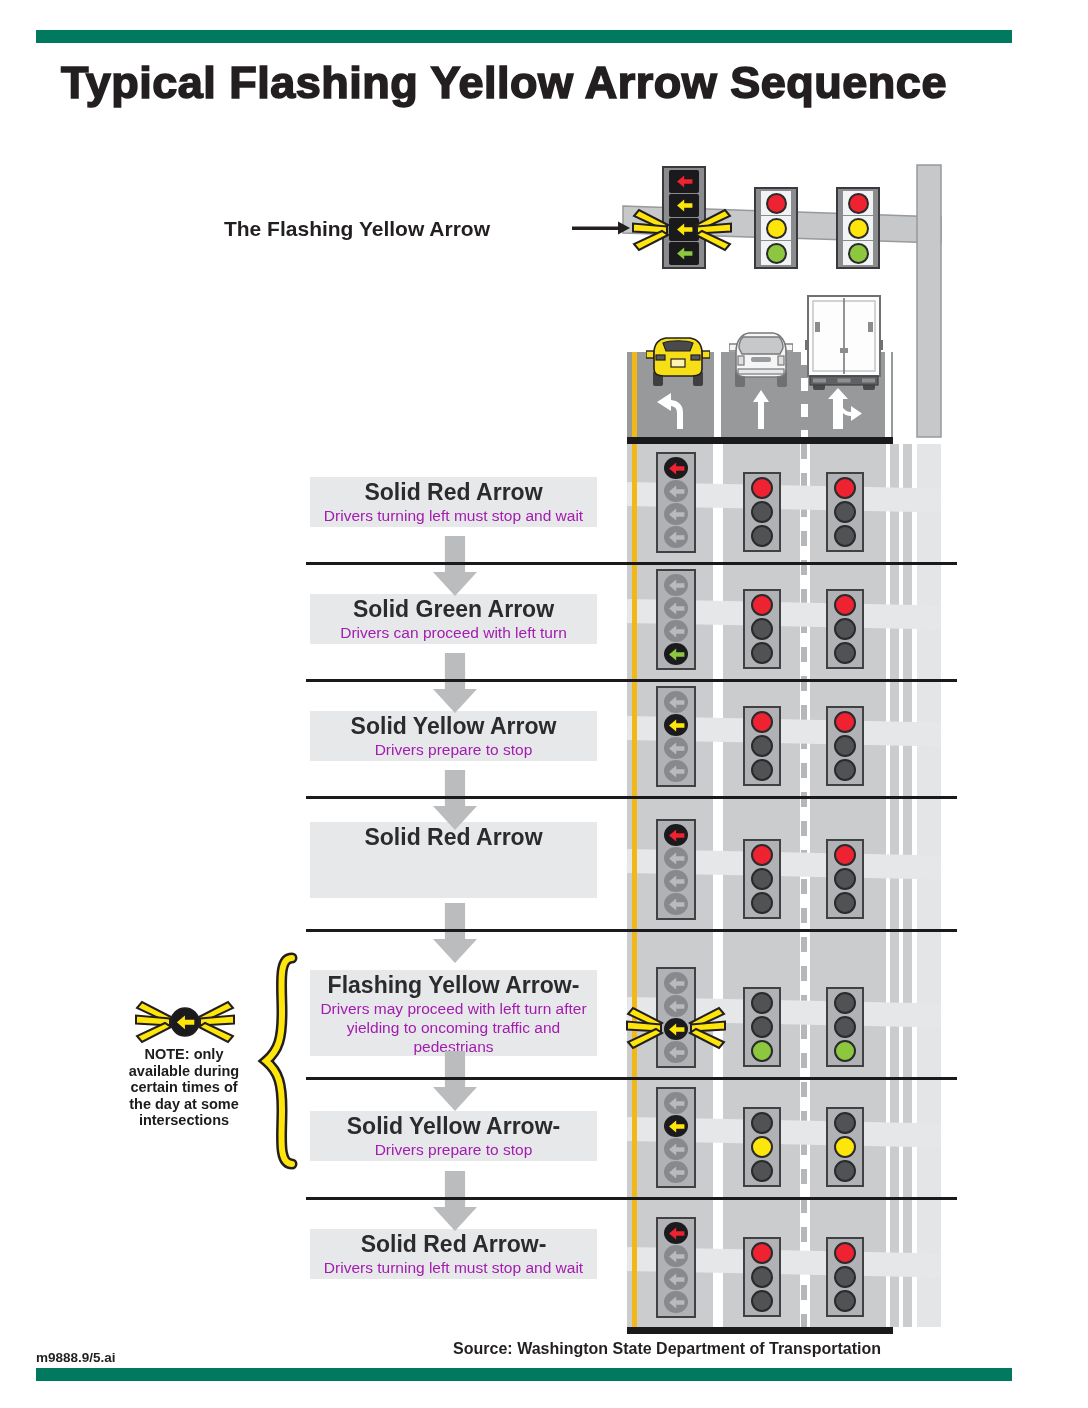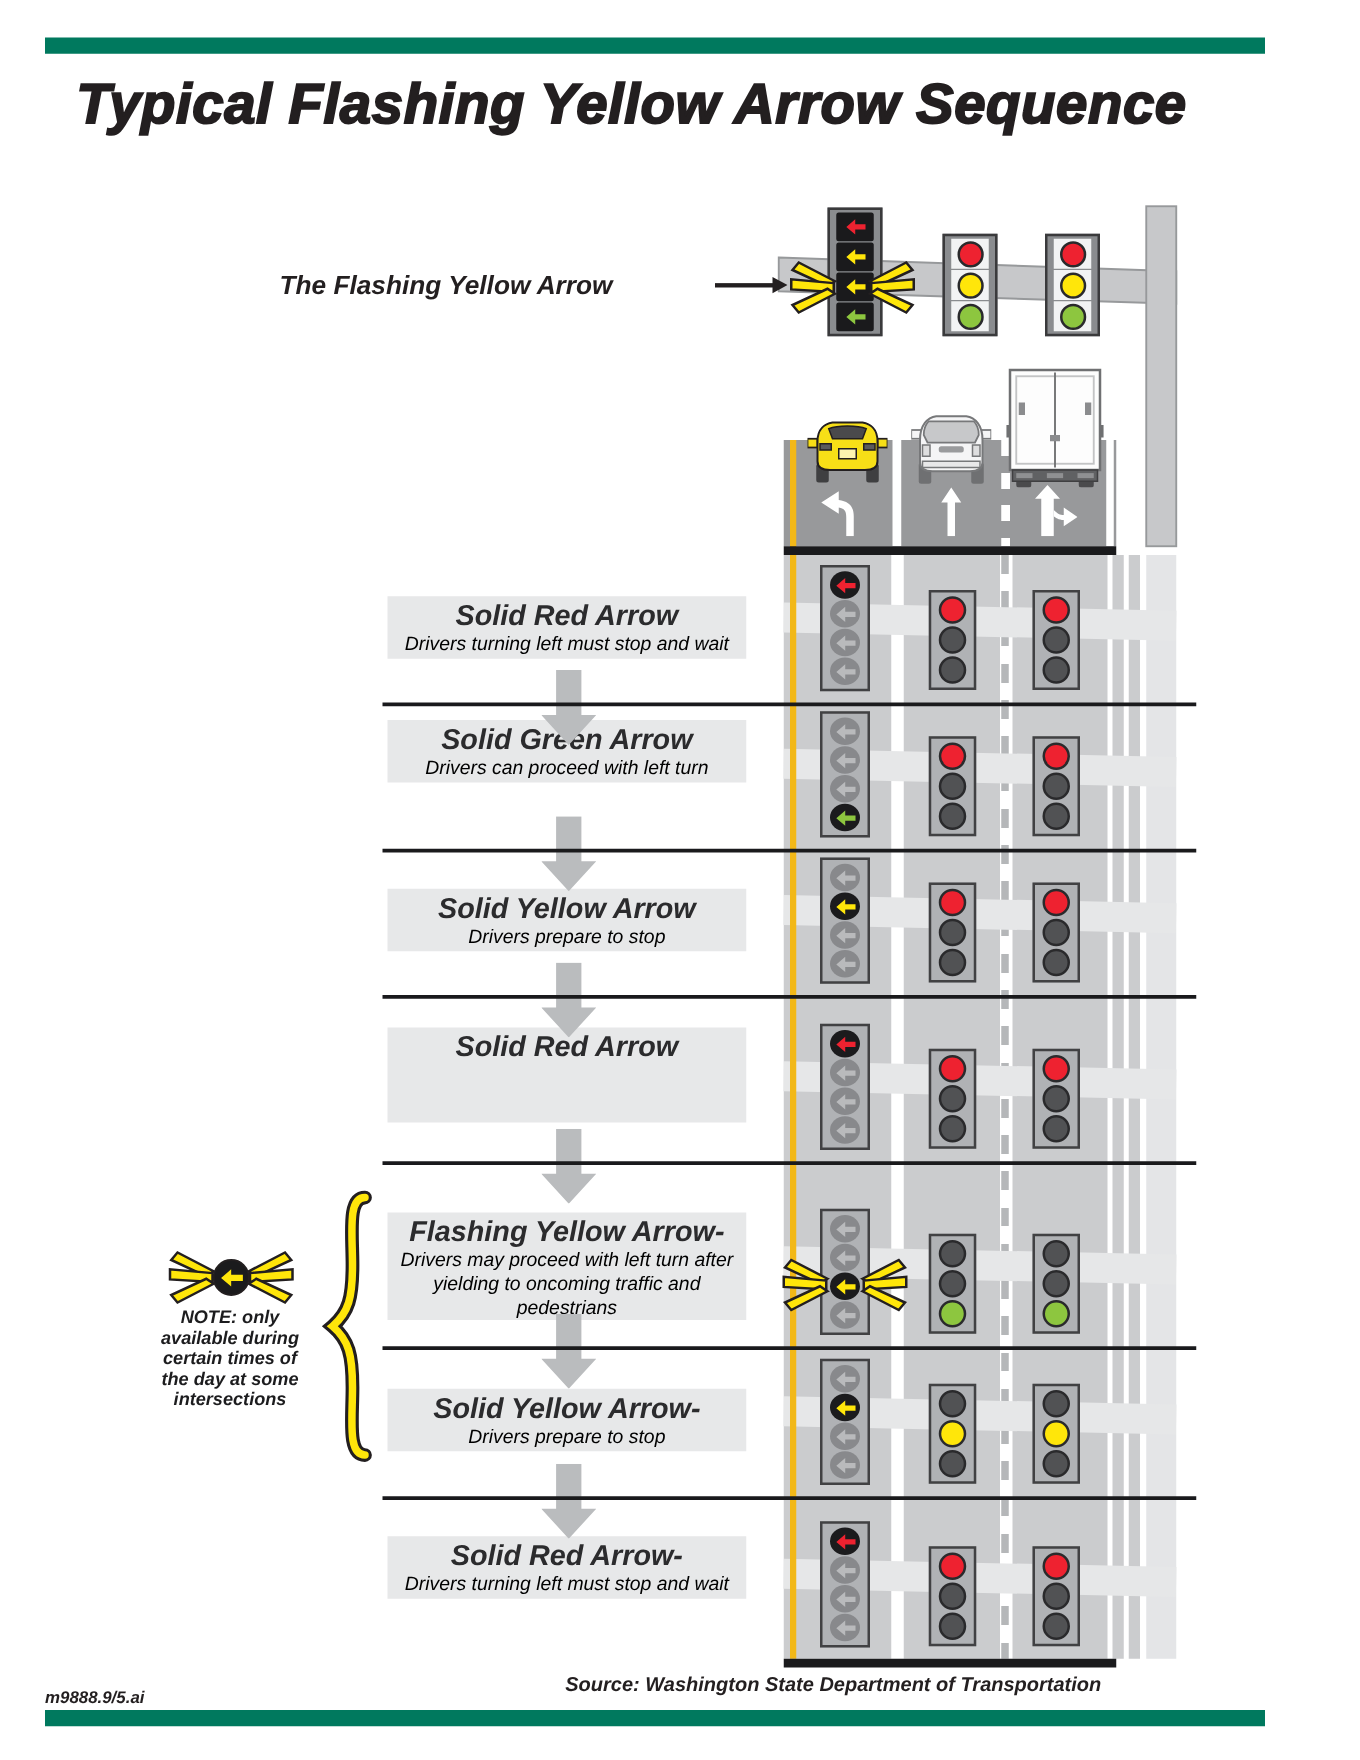--- a/index.html
+++ b/index.html
@@ -1,17 +1,17 @@
 <!DOCTYPE html>
 <html><head>
 <meta charset="utf-8">
 <style>
   html,body{margin:0;padding:0;background:#fff;}
   #canvas{position:relative;width:1012px;height:1408px;background:#fff;
-    font-family:"Liberation Sans",sans-serif;overflow:hidden;font-style:italic;}
+    font-family:"Liberation Sans",sans-serif;overflow:hidden;}
   .abs{position:absolute;}
   .greenbar{left:36px;width:1016px;height:13px;background:#00795e;}
   .page-title{left:61px;top:57px;font-size:45px;font-weight:bold;color:#231f20;
     -webkit-text-stroke:1.6px #231f20;letter-spacing:.5px;white-space:nowrap;}
   
   .road{left:627px;top:352px;width:266px;height:85px;background:#98999b;}
   .lane-line-solid{left:714px;top:352px;width:7px;height:85px;background:#fff;}
   .lane-line-dash-road{left:801px;top:352px;width:7px;height:85px;
     background:repeating-linear-gradient(to bottom,#fff 0 13px,transparent 13px 26px);}
   .lane-line-edge{left:885px;top:352px;width:6px;height:85px;background:#fff;}
@@ -21,21 +21,21 @@
   .col{top:444px;height:883px;background:#cbccce;z-index:1;}
   .col-ghostpole{left:917px;top:444px;width:24px;height:883px;background:#e4e5e7;z-index:1;}
   .dash-col{left:801px;top:444px;width:6px;height:883px;z-index:2;
     background:repeating-linear-gradient(to bottom,#b5b7b9 0 15px,transparent 15px 29px);}
   .band{left:627px;width:314px;height:24px;background:#e6e7e8;z-index:2;
     transform:rotate(1.2deg);transform-origin:left center;}
   .sep{left:306px;width:651px;height:3px;background:#1a1a1c;z-index:7;}
   
   .label-box{left:310px;width:287px;background:#e7e8e9;text-align:center;z-index:4;}
   .box-title{font-size:23px;font-weight:bold;color:#2b2b2d;margin-top:2px;}
-  .box-desc{font-size:15.5px;line-height:19px;color:#000000;}
+  .box-desc{font-size:15.5px;line-height:19px;color:#a21caf;}
   .down-arrow{left:433px;width:44px;height:60px;background:#babcbe;z-index:5;
     clip-path:polygon(27% 0,73% 0,73% 60%,100% 60%,50% 100%,0 60%,27% 60%);}
   
   .sig-arrow{width:36px;background:#b0b2b5;border:2px solid #414143;z-index:5;
     display:flex;flex-direction:column;align-items:center;gap:1px;padding:3px 0;}
   .sec{width:24px;height:22px;border-radius:50%;display:flex;align-items:center;justify-content:center;}
   .sec.inactive{background:#88898c;}
   .sec.active{background:#1b1b1d;}
   .sec svg{width:19px;height:19px;display:block;}
   .sig-ball{width:34px;background:#b0b2b5;border:2px solid #414143;z-index:5;
@@ -209,21 +209,21 @@
       <div class="abs sig-ball" style="left: 743px; top: 589px;">
         <div class="ball" style="background: rgb(238, 34, 48);"></div>
         <div class="ball off"></div>
         <div class="ball off"></div>
       </div>
       <div class="abs sig-ball" style="left: 826px; top: 589px;">
         <div class="ball" style="background: rgb(238, 34, 48);"></div>
         <div class="ball off"></div>
         <div class="ball off"></div>
       </div>
-      <div class="abs label-box" style="top: 576px; height: 50px;">
+      <div class="abs label-box" style="top: 594px; height: 50px;">
         <div class="box-title">Solid Green Arrow</div>
         <div class="box-desc">Drivers can proceed with left turn</div>
       </div>
       <div class="abs sep" style="top: 679px;"></div>
       <div class="abs down-arrow" style="top: 653px;"></div>
       <div class="abs band" style="top: 716px;"></div>
       <div class="abs sig-arrow" style="left: 656px; top: 686px;">
         <div class="sec inactive">
           <svg viewBox="0 0 24 24">
             <path d="M22 9.3 H11.6 V4.4 L2.6 12 L11.6 19.6 V14.7 H22 Z" fill="#b9babc"></path>

